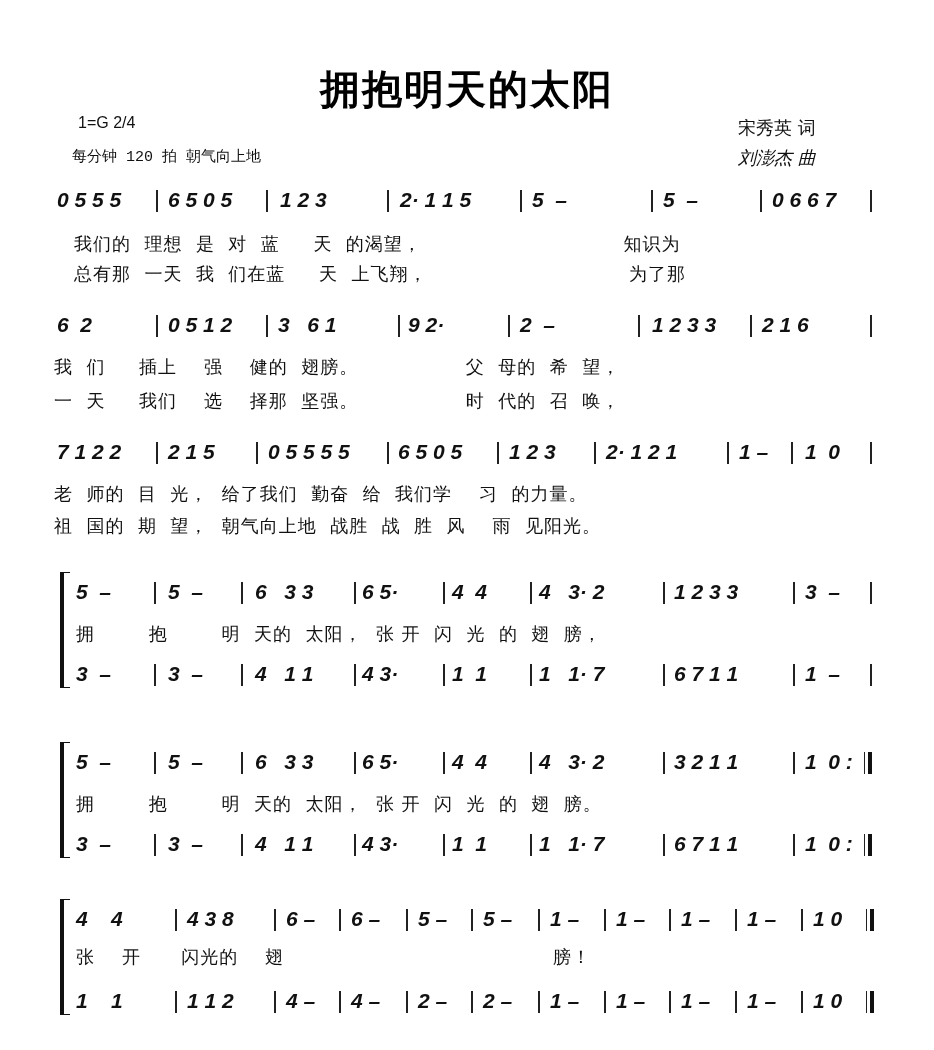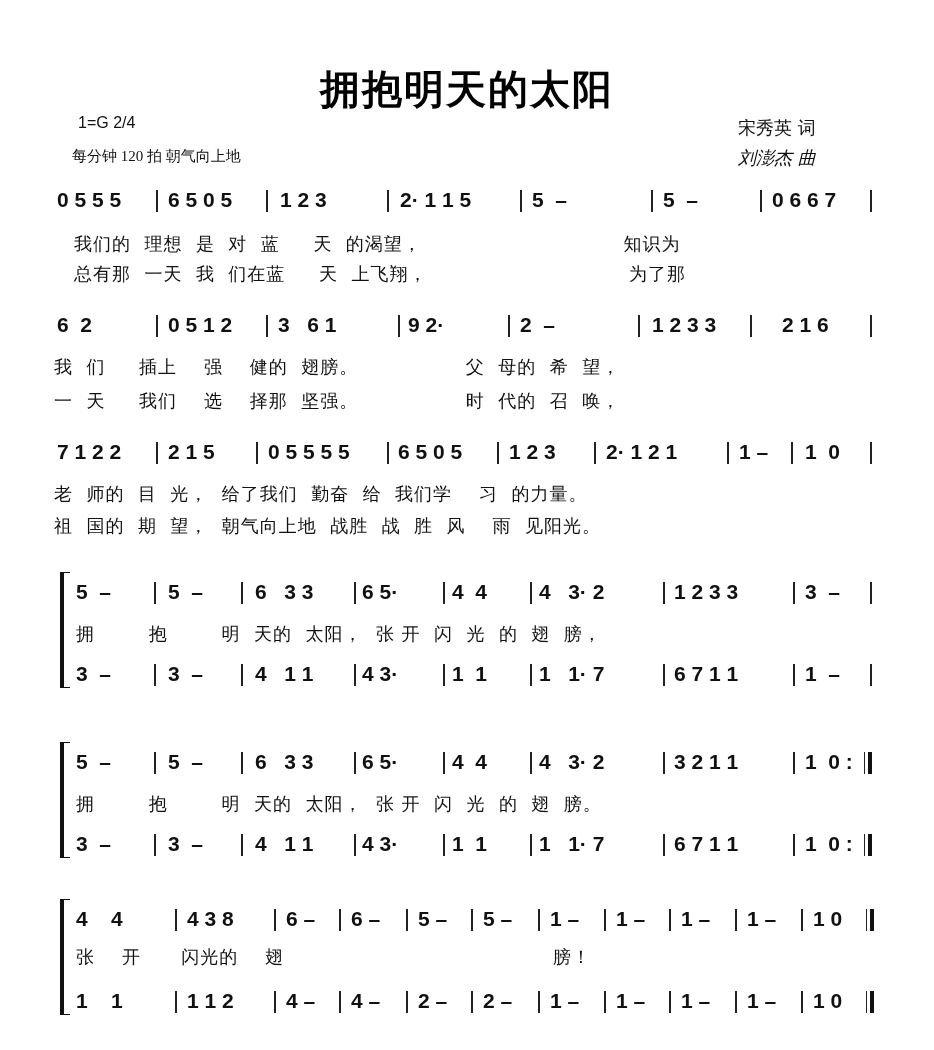--- a/index.html
+++ b/index.html
@@ -2,26 +2,26 @@
 <html><head>
 <meta charset="utf-8">
 <style>
   html, body { margin:0; padding:0; background:#ffffff; }
   body { width:934px; height:1050px; position:relative; overflow:hidden; color:#111;
          font-family:"DejaVu Sans", sans-serif; }
   .title { position:absolute; left:0; width:934px; top:62px; text-align:center;
            font-size:40px; font-weight:bold; letter-spacing:2px;
            font-family:"DejaVu Sans", sans-serif; color:#000; }
   .key { position:absolute; left:78px; top:114px; font-size:16px; font-family:"Liberation Sans", sans-serif; }
-  .tempo { position:absolute; left:72px; top:147px; font-size:15px; font-family:Liberation Serif, serif; }
+  .tempo { position:absolute; left:72px; top:147px; font-size:15px; font-family:Liberation Mono, monospace; }
   .credit { position:absolute; left:738px; font-size:18px; font-family:"DejaVu Sans", sans-serif; }
   .credit.l { top:116px; } .credit.m { top:146px;font-style:italic; }
 
   .row { position:absolute; left:0; width:934px; }
-  .notes { position:absolute; left:0; height:30px; width:934px; }
+  .notes { position:absolute; left:0; height:30px; width:934px;font-style:italic; }
   .bar { position:absolute; font-family:"Liberation Sans", sans-serif; font-weight:bold;
          font-size:21px; white-space:pre; letter-spacing:0px; }
   .bl { position:absolute; width:1.5px; height:22px; background:#222; }
   .dbl { position:absolute; width:4px; height:22px; border-left:1.5px solid #222; }
   .dbl::after { content:""; position:absolute; left:3px; top:0; width:4px; height:22px; background:#111; }
   .lyr { position:absolute; left:0; font-size:18px; font-family:"DejaVu Serif", serif; white-space:pre; letter-spacing:1px; }
   .brace { position:absolute; left:60px; width:6px; border-left:4px solid #111; border-top:1.5px solid #111; border-bottom:1.5px solid #111; }
 </style>
 </head>
 <body>
@@ -60,21 +60,21 @@
     <span class="bar" style="left:168px;">0 5 1 2</span>
     <span class="bl" style="left:266px;top:2px;"></span>
     <span class="bar" style="left:278px;">3   6 1</span>
     <span class="bl" style="left:398px;top:2px;"></span>
     <span class="bar" style="left:408px;">9 2·</span>
     <span class="bl" style="left:508px;top:2px;"></span>
     <span class="bar" style="left:520px;">2  –</span>
     <span class="bl" style="left:638px;top:2px;"></span>
     <span class="bar" style="left:652px;">1 2 3 3</span>
     <span class="bl" style="left:750px;top:2px;"></span>
-    <span class="bar" style="left:762px;margin-left:20px;">2 1 6</span>
+    <span class="bar" style="left:762px;">2 1 6</span>
     <span class="bl" style="left:870px;top:2px;"></span>
   </div>
   <div class="lyr" style="top:42px;left:54px;">我  们     插上    强    健的  翅膀。                父  母的  希  望，</div>
   <div class="lyr" style="top:76px;left:54px;">一  天     我们    选    择那  坚强。                时  代的  召  唤，</div>
 </div>
 
 <div class="row" style="top:440px;">
   <div class="notes">
     <span class="bar" style="left:57px;">7 1 2 2</span>
     <span class="bl" style="left:156px;top:2px;"></span>

